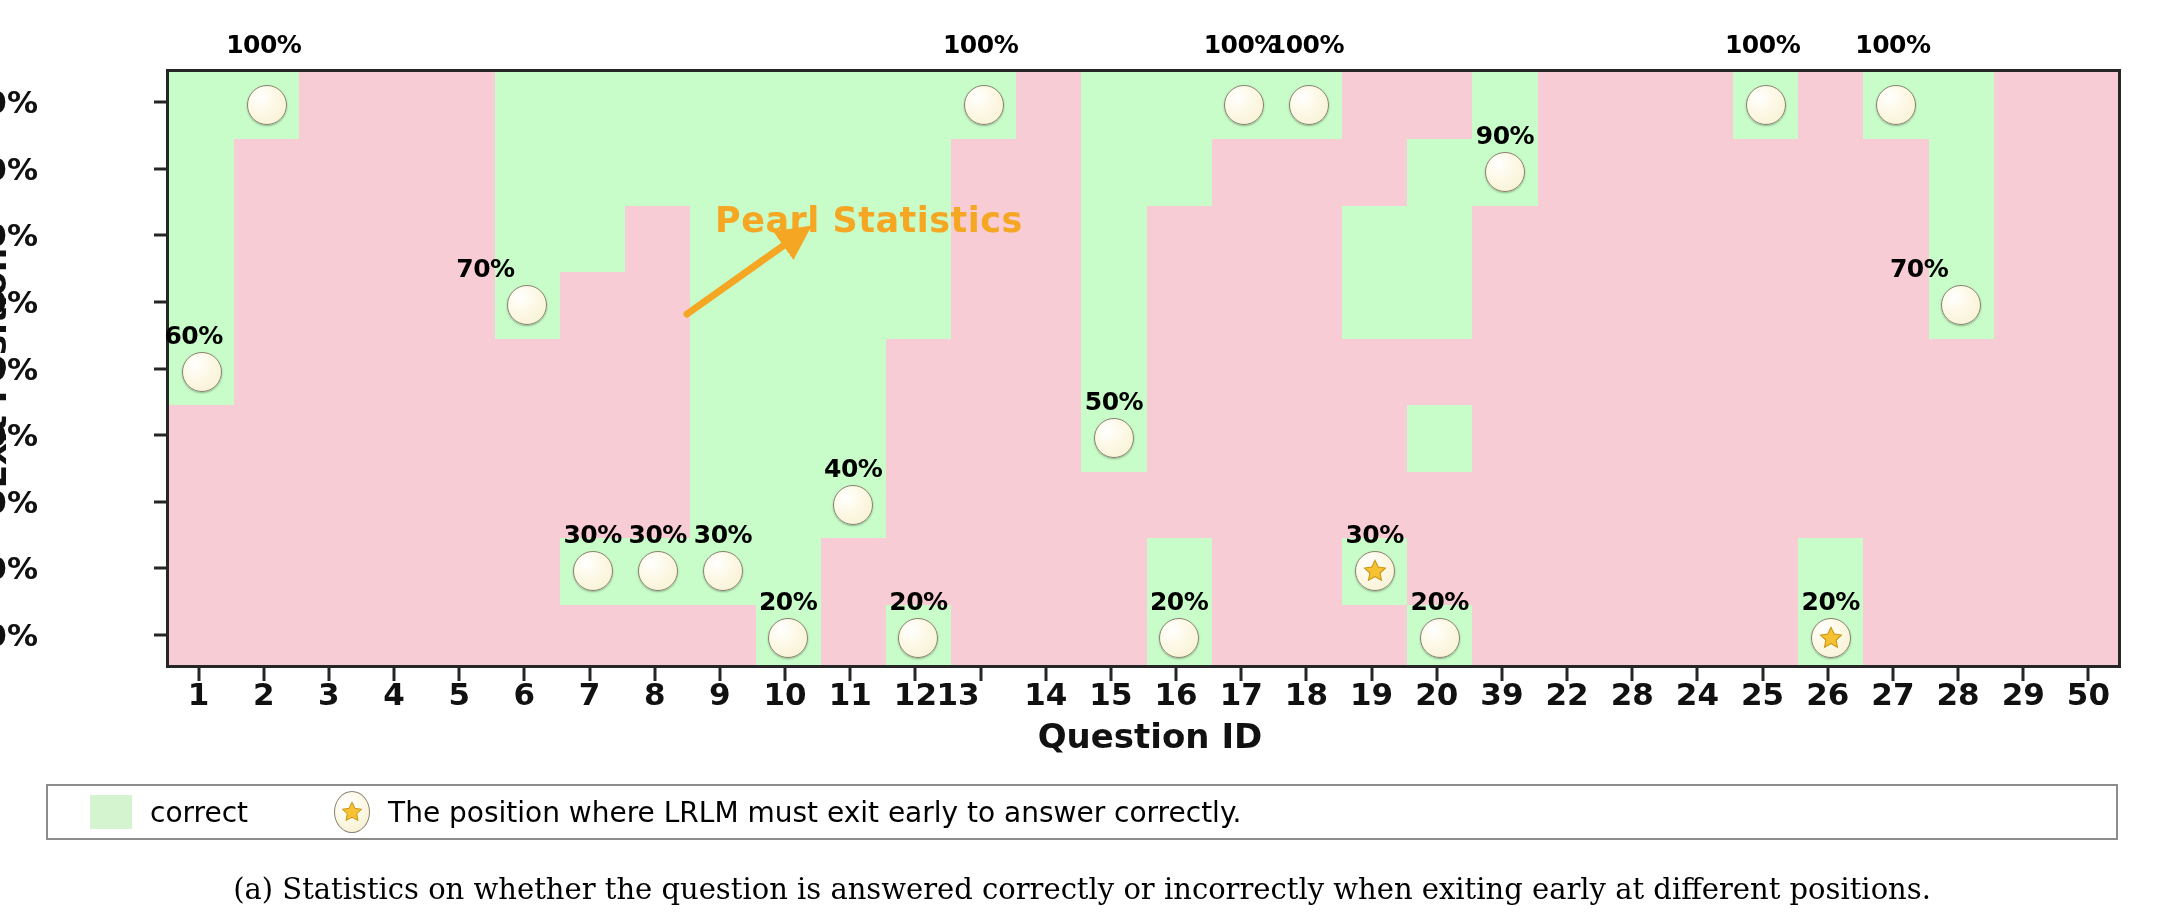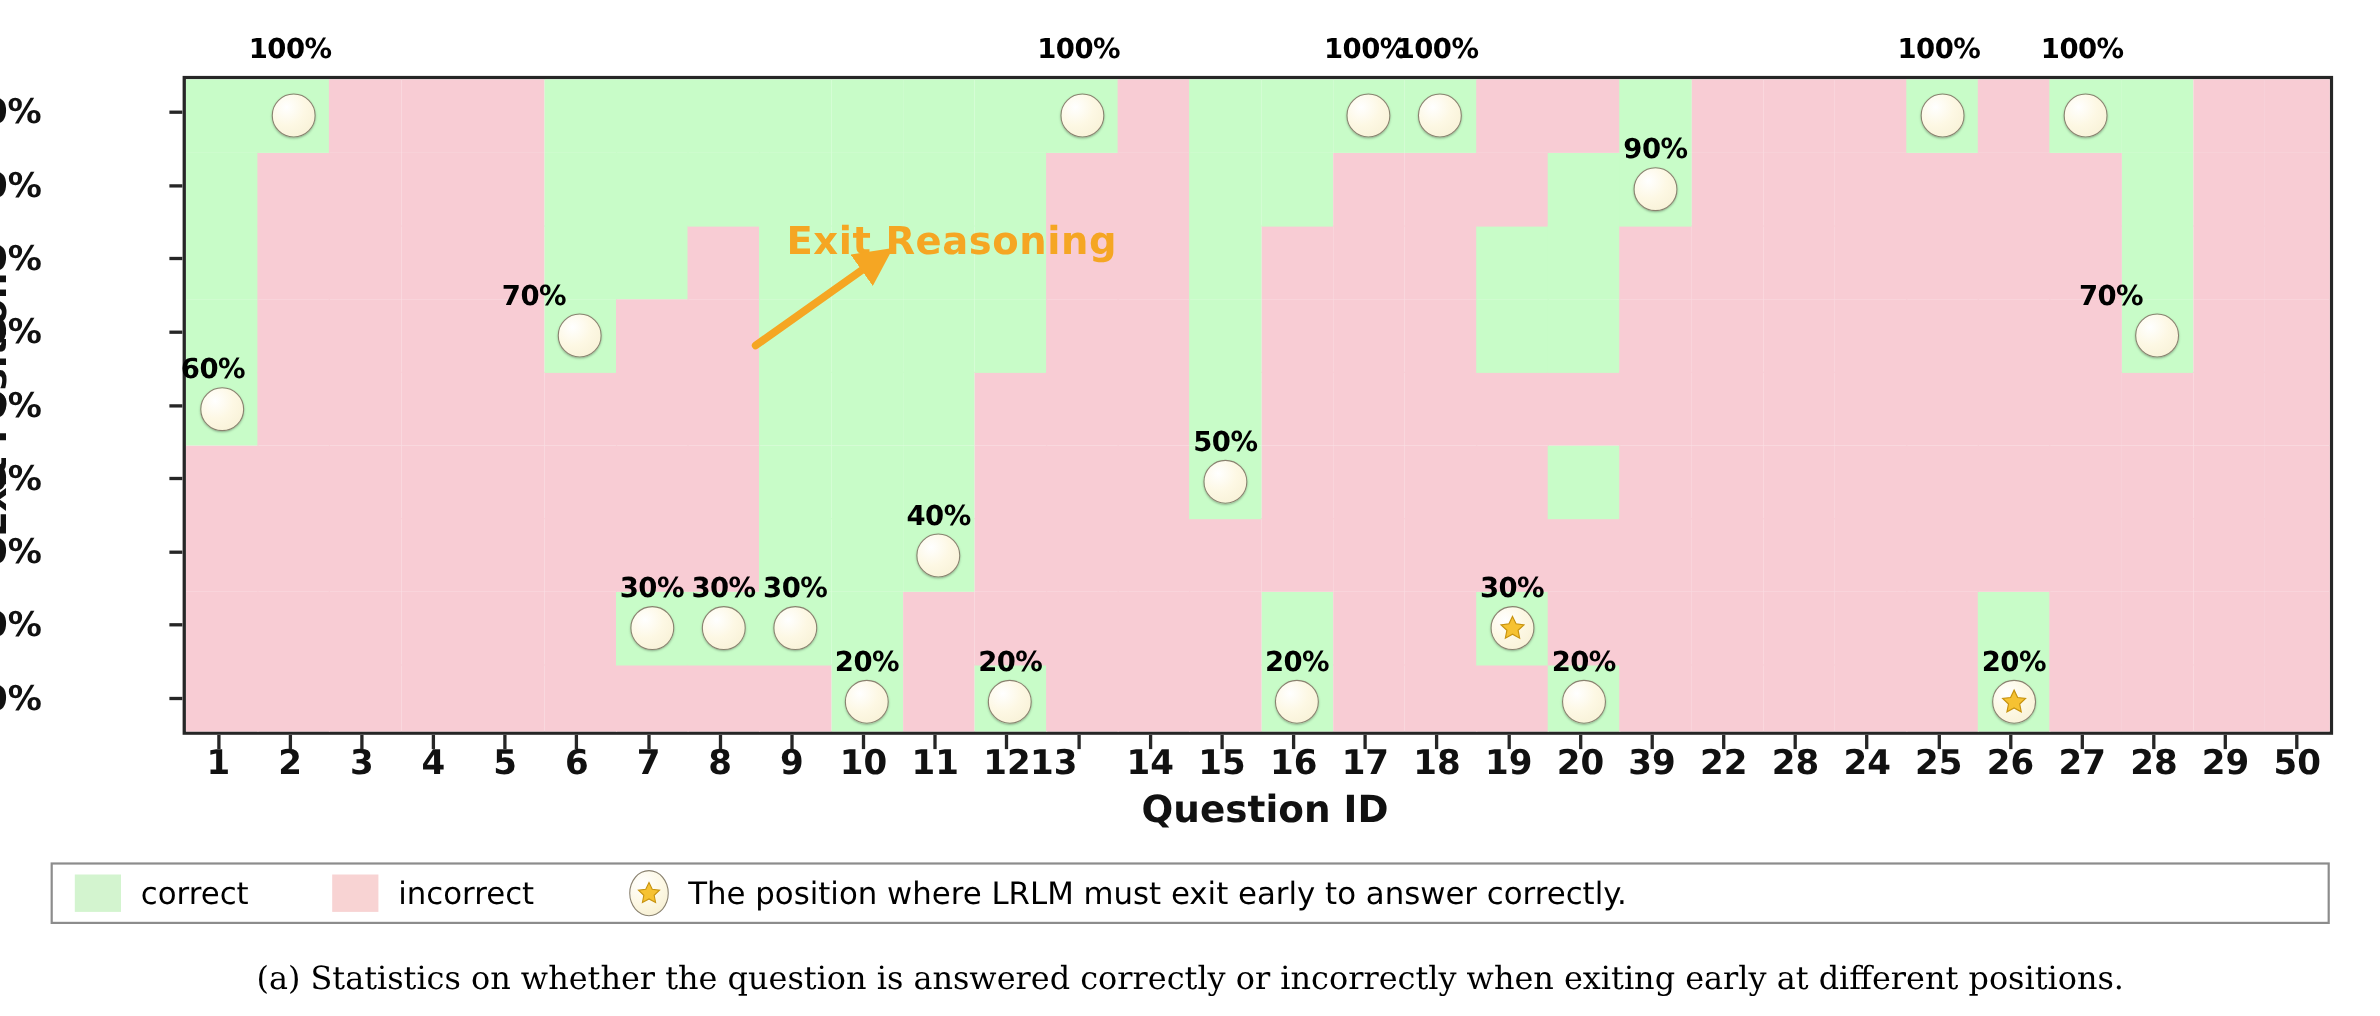--- a/index.html
+++ b/index.html
@@ -475,39 +475,35 @@
           <svg viewBox="0 0 24 24">
             <path d="M12 2.2l2.95 6.2 6.65.85-4.9 4.6 1.28 6.6L12 17.2l-5.98 3.25L7.3 13.85 2.4 9.25l6.65-.85z" fill="#f6c232" stroke="#c79310" stroke-width="1"></path>
           </svg>
         </div>
         <div class="mlabel" style="left: 1661.75px; top: 543.722px;">20%</div>
         <div class="marker" style="left: 1726.92px; top: 33.2778px;"></div>
         <div class="marker" style="left: 1792.08px; top: 232.944px;"></div>
         <div class="mlabel" style="left: 1750.08px; top: 210.944px;">70%</div>
       </div>
 
-    <div id="ann-text">Exit Reasoning</div>
+    <div id="ann-text">Pearl Statistics</div>
     <svg id="ann-arrow" viewBox="0 0 140 100">
       <defs>
         <marker id="ah" markerWidth="5" markerHeight="5" refX="2.4" refY="2.5" orient="auto">
           <path d="M0,0 L5,2.5 L0,5 z" fill="#f5a623"></path>
         </marker>
       </defs>
       <line x1="8" y1="92" x2="118" y2="14" stroke="#f5a623" stroke-width="7" stroke-linecap="round" marker-end="url(#ah)"></line>
     </svg>
   </div>
 
   <div id="legend">
-    <div class="lg-item" style="margin-left:20px;">
+    <div class="lg-item" style="margin-left:42px;">
       <span class="lg-swatch correct"></span>
       <span class="lg-txt">correct</span>
-    </div>
-    <div class="lg-item" style="margin-left:76px;">
-      <span class="lg-swatch incorrect"></span>
-      <span class="lg-txt">incorrect</span>
     </div>
     <div class="lg-item" style="margin-left:86px;">
       <span class="lg-mk">
         <svg viewBox="0 0 24 24">
             <path d="M12 2.2l2.95 6.2 6.65.85-4.9 4.6 1.28 6.6L12 17.2l-5.98 3.25L7.3 13.85 2.4 9.25l6.65-.85z" fill="#f6c232" stroke="#c79310" stroke-width="1"></path>
           </svg>
       </span>
       <span class="lg-txt">The position where LRLM must exit early to answer correctly.</span>
     </div>
   </div>

